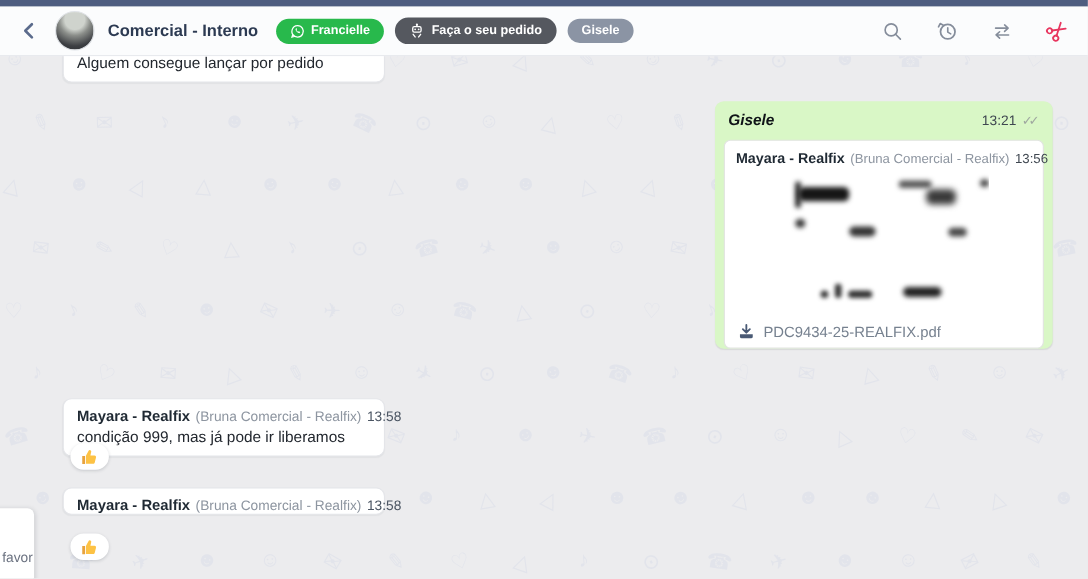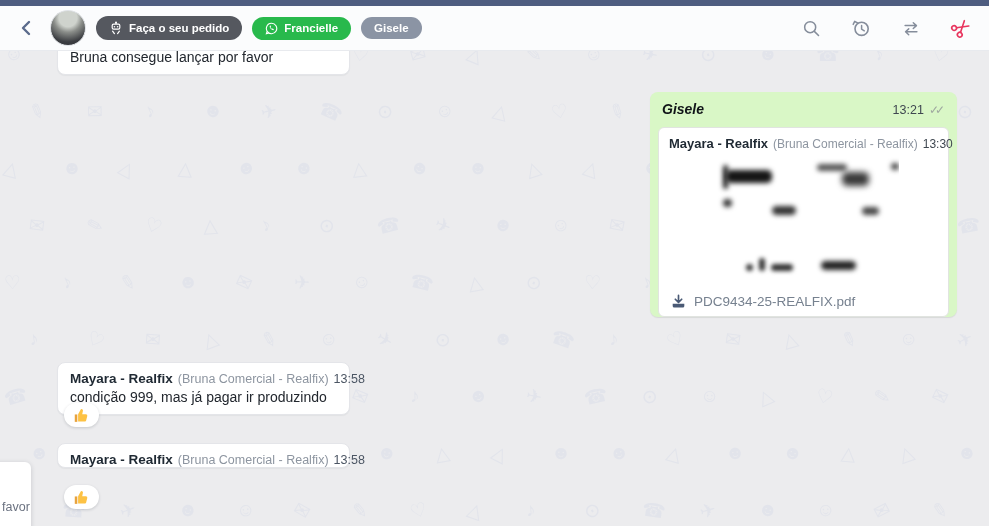--- a/index.html
+++ b/index.html
@@ -101,40 +101,41 @@
 
 <div class="top-strip"></div>
 
 <div class="header">
   <div class="back-btn">
     <svg width="20" height="20" viewBox="0 0 20 20">
       <polyline points="12,4 6,10 12,16" fill="none" stroke="#5b6b8c" stroke-width="2.4" stroke-linecap="round" stroke-linejoin="round"></polyline>
     </svg>
   </div>
   <div class="avatar"></div>
+  <div class="title">Comercial - Interno</div>
+
+  <div class="badge badge-green">
+    <svg width="13" height="13" viewBox="0 0 14 14">
+      <path d="M7,1.4 a5.6,5.6 0 1 1 -4.7,8.6 L1.5,12.6 L4.2,11.8 A5.6,5.6 0 0 1 7,1.4 z" fill="none" stroke="#fff" stroke-width="1.2"></path>
+      <path d="M5,4.6 c0,2.2 1.8,3.9 4,4.2 l.6-1.1 -1.4-.8 -.7.5 c-.8-.4-1.3-1-1.6-1.8 l.6-.6 -.6-1.4 z" fill="#fff"></path>
+    </svg>
+    <span>Francielle</span>
+  </div>
 
   <div class="badge badge-dark">
     <svg width="14" height="14" viewBox="0 0 14 14">
       <line x1="7" y1="1" x2="7" y2="3" stroke="#fff" stroke-width="1.2"></line>
       <circle cx="7" cy="1.4" r="1" fill="#fff"></circle>
       <rect x="3.2" y="3.2" width="7.6" height="5" rx="1.4" fill="none" stroke="#fff" stroke-width="1.2"></rect>
       <circle cx="5.4" cy="5.7" r=".8" fill="#fff"></circle>
       <circle cx="8.6" cy="5.7" r=".8" fill="#fff"></circle>
       <line x1="3.6" y1="10.2" x2="5.4" y2="12.6" stroke="#fff" stroke-width="1.2" stroke-linecap="round"></line>
       <line x1="10.4" y1="10.2" x2="8.6" y2="12.6" stroke="#fff" stroke-width="1.2" stroke-linecap="round"></line>
     </svg>
     <span>Faça o seu pedido</span>
-  </div>
-
-  <div class="badge badge-green">
-    <svg width="13" height="13" viewBox="0 0 14 14">
-      <path d="M7,1.4 a5.6,5.6 0 1 1 -4.7,8.6 L1.5,12.6 L4.2,11.8 A5.6,5.6 0 0 1 7,1.4 z" fill="none" stroke="#fff" stroke-width="1.2"></path>
-      <path d="M5,4.6 c0,2.2 1.8,3.9 4,4.2 l.6-1.1 -1.4-.8 -.7.5 c-.8-.4-1.3-1-1.6-1.8 l.6-.6 -.6-1.4 z" fill="#fff"></path>
-    </svg>
-    <span>Francielle</span>
   </div>
 
   <div class="badge badge-gray">
     <span>Gisele</span>
   </div>
 
   <div class="header-actions">
     <div class="hicon">
       <svg width="19" height="19" viewBox="0 0 20 20">
         <circle cx="8.6" cy="8.6" r="5.8" fill="none" stroke="#858d9b" stroke-width="1.6"></circle>
@@ -320,37 +321,37 @@
       <span class="doodle" style="left: 642px; top: 448px; transform: rotate(8deg);">☎</span>
       <span class="doodle" style="left: 700px; top: 448px; transform: rotate(-16deg);">✈</span>
       <span class="doodle" style="left: 758px; top: 448px; transform: rotate(21deg);">☻</span>
       <span class="doodle" style="left: 816px; top: 448px; transform: rotate(-3deg);">☺</span>
       <span class="doodle" style="left: 874px; top: 448px; transform: rotate(-27deg);">✉</span>
       <span class="doodle" style="left: 932px; top: 448px; transform: rotate(10deg);">✎</span>
       <span class="doodle" style="left: 990px; top: 448px; transform: rotate(-14deg);">♡</span>
     </div>
 
   <div class="bubble bubble-top">
-    <div class="msg-text">Bruna consegue lançar por favor</div>
+    <div class="msg-text">Alguem consegue lançar por pedido</div>
   </div>
 
   <div class="bubble-out">
     <div class="out-head">
       <span class="out-sender">Gisele</span>
       <span class="out-meta">
         <span class="out-time">13:21</span>
         <span class="checks">✓✓</span>
       </span>
     </div>
 
     <div class="quote-card">
       <div class="q-head">
         <span class="q-sender">Mayara - Realfix</span>
         <span class="q-detail">(Bruna Comercial - Realfix)</span>
-        <span class="q-time">13:30</span>
+        <span class="q-time">13:56</span>
       </div>
       <div class="q-img">
         <div class="blob" style="left:14px;top:10px;width:5px;height:24px;background:#1c1c1c;"></div>
         <div class="blob" style="left:17px;top:15px;width:46px;height:13px;background:#161616;"></div>
         <div class="blob" style="left:108px;top:9px;width:30px;height:7px;background:#555;"></div>
         <div class="blob" style="left:133px;top:17px;width:27px;height:14px;background:#3a3a3a;filter:blur(3px);"></div>
         <div class="blob" style="left:182px;top:8px;width:8px;height:7px;background:#444;"></div>
         <div class="blob" style="left:14px;top:44px;width:9px;height:8px;background:#333;"></div>
         <div class="blob" style="left:63px;top:51px;width:24px;height:9px;background:#333;"></div>
         <div class="blob" style="left:153px;top:52px;width:17px;height:8px;background:#474747;"></div>
@@ -369,21 +370,21 @@
     </div>
 
   </div>
 
   <div class="bubble bubble-in1">
     <div class="msg-head">
       <span class="sender">Mayara - Realfix</span>
       <span class="sender-detail">(Bruna Comercial - Realfix)</span>
       <span class="msg-time">13:58</span>
     </div>
-    <div class="msg-text">condição 999, mas já pagar ir produzindo</div>
+    <div class="msg-text">condição 999, mas já pode ir liberamos</div>
   </div>
   <div class="reaction reaction-1">
     <svg width="17" height="17" viewBox="0 0 24 24">
       <path d="M2.5,10.5 h3.6 v10.5 H2.5 z" fill="#e8a33d"></path>
       <path d="M7.2,20.6 h9.3 c1,0 1.85,-.68 2.05,-1.65 l1.6,-6.4 a2,2 0 0 0 -1.95,-2.45 H13 l.95,-4.45 A1.85,1.85 0 0 0 10.5,4.2 L7.2,10.3 z" fill="#fdc244"></path>
     </svg>
   </div>
 
   <div class="bubble bubble-in2">
     <div class="msg-head">

